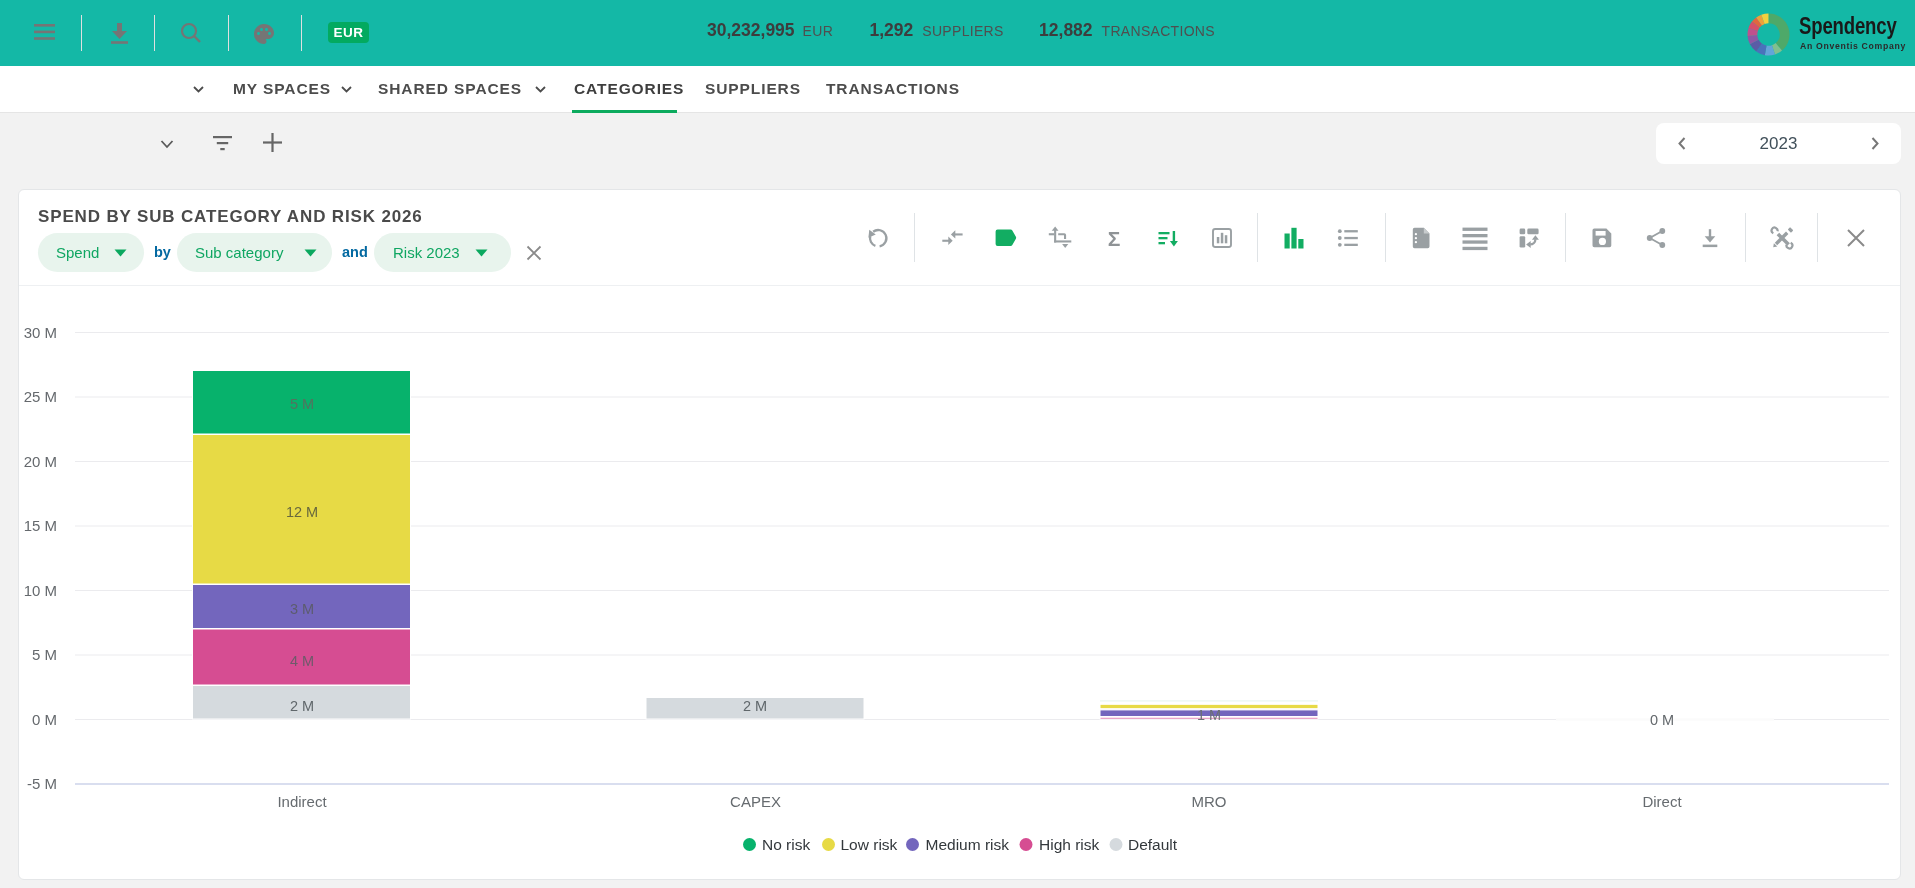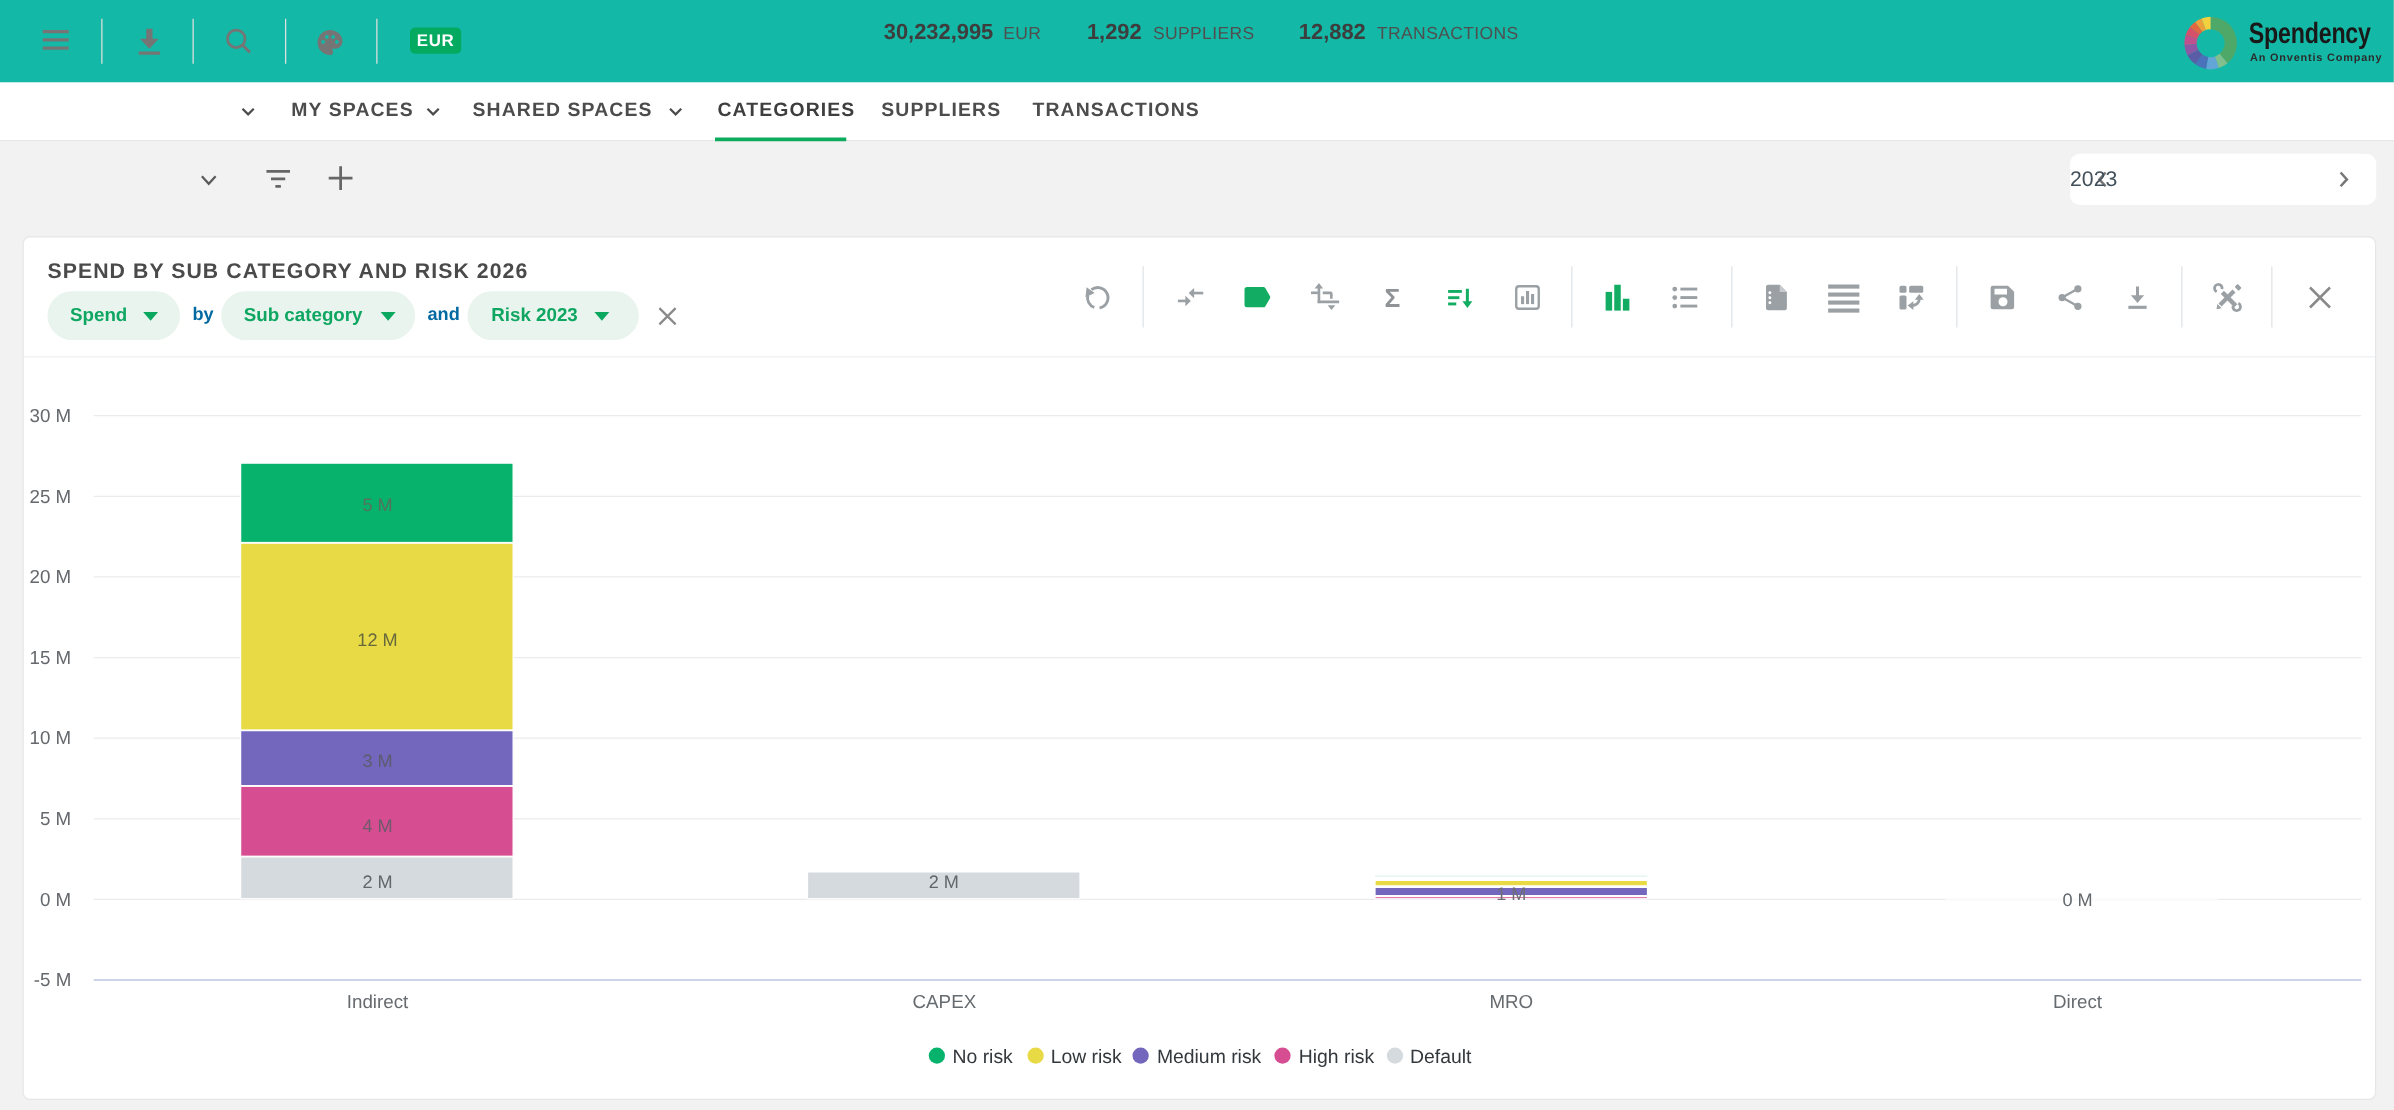--- a/index.html
+++ b/index.html
@@ -10,21 +10,21 @@
 #nav { position:absolute; left:0; top:66px; width:1915px; height:47px; background:#fff; border-bottom:1px solid #e5e5e5; }
 #filterrow { position:absolute; left:0; top:114px; width:1915px; height:75px; background:#f2f2f2; }
 #card { position:absolute; left:18px; top:189px; width:1883px; height:691px; background:#fff;
   border:1px solid #e4e6e8; border-radius:6px; }
 .vdiv { position:absolute; top:15px; height:36px; width:1px; background:#e0e0e0; }
 .navitem { position:absolute; top:0; height:46px; line-height:46px; font-size:15.5px; font-weight:700;
   color:#4c4c4c; letter-spacing:0.9px; white-space:nowrap; }
 .statnum { font-size:17.5px; font-weight:700; color:#3d3d3d; }
 .statlab { font-size:14px; color:#4f4f4f; letter-spacing:0.3px; }
 .chip { position:absolute; top:233px; height:39px; background:#e8f4ed; border-radius:19.5px;
-  color:#0fa662; font-weight:700; font-size:15px; line-height:39px; }
+  color:#0fa662; font-weight:400; font-size:15px; line-height:39px; }
 .chipword { position:absolute; top:233px; height:39px; line-height:39px; color:#0369a1; font-weight:700; font-size:14.5px; }
 .tbdiv { position:absolute; top:213px; height:49px; width:1px; background:#dfe3e6; }
 </style>
 </head>
 <body>
 <div id="header">
 
   <svg class="abs" style="left:34px;top:24px" width="22" height="17" viewBox="0 0 22 17">
     <rect x="0" y="0" width="21" height="2.6" fill="#757575"></rect>
     <rect x="0" y="6.6" width="21" height="2.6" fill="#757575"></rect>
@@ -45,21 +45,21 @@
   <div class="vdiv" style="left:228px"></div>
 
   <svg class="abs" style="left:252px;top:22px" width="24" height="24" viewBox="0 0 24 24">
     <path fill="#757575" d="M12 2C6.49 2 2 6.49 2 12s4.49 10 10 10c1.38 0 2.5-1.12 2.5-2.5 0-.61-.23-1.2-.64-1.67-.08-.1-.13-.21-.13-.33 0-.28.22-.5.5-.5H16c3.31 0 6-2.69 6-6 0-4.96-4.49-9-10-9zm5.5 11c-.83 0-1.5-.67-1.5-1.5s.67-1.5 1.5-1.5 1.5.67 1.5 1.5-.67 1.5-1.5 1.5zm-3-4c-.83 0-1.5-.67-1.5-1.5S13.67 6 14.5 6s1.5.67 1.5 1.5S15.33 9 14.5 9zM5 11.5c0-.83.67-1.5 1.5-1.5s1.5.67 1.5 1.5S7.33 13 6.5 13 5 12.33 5 11.5zm6-4c0 .83-.67 1.5-1.5 1.5S8 8.33 8 7.5 8.67 6 9.5 6s1.5.67 1.5 1.5z"></path>
   </svg>
   <div class="vdiv" style="left:301px"></div>
 
   <div class="abs" style="left:328px;top:22px;width:41px;height:21px;background:#03aa60;border-radius:4px;
     color:#fff;font-size:13.5px;font-weight:700;text-align:center;line-height:21px;letter-spacing:0.5px">EUR</div>
 
-  <div class="abs" style="left:707px;top:0;height:66px;line-height:50px;white-space:nowrap">
+  <div class="abs" style="left:707px;top:0;height:66px;line-height:60px;white-space:nowrap">
     <span class="statnum">30,232,995</span><span class="statlab" style="margin-left:8px">EUR</span>
     <span class="statnum" style="margin-left:32px">1,292</span><span class="statlab" style="margin-left:9px">SUPPLIERS</span>
     <span class="statnum" style="margin-left:31px">12,882</span><span class="statlab" style="margin-left:9px">TRANSACTIONS</span>
   </div>
 
   <svg class="abs" style="left:1747px;top:13px" width="43" height="43" viewBox="0 0 43 43">
       <path d="M21.50 5.40 A16.1 16.1 0 0 1 31.85 33.83" fill="none" stroke="#4ea969" stroke-width="9.8"></path>
       <path d="M31.85 33.83 A16.1 16.1 0 0 1 26.48 36.81" fill="none" stroke="#82bf8e" stroke-width="9.8"></path>
       <path d="M26.48 36.81 A16.1 16.1 0 0 1 18.70 37.36" fill="none" stroke="#64a5d8" stroke-width="9.8"></path>
       <path d="M18.70 37.36 A16.1 16.1 0 0 1 12.04 34.53" fill="none" stroke="#4a72bb" stroke-width="9.8"></path>
@@ -107,21 +107,21 @@
 
   <svg class="abs" style="left:262px;top:18px" width="21" height="21" viewBox="0 0 21 21">
     <rect x="9.4" y="1" width="2.2" height="19" fill="#666"></rect>
     <rect x="1" y="9.4" width="19" height="2.2" fill="#666"></rect>
   </svg>
 
   <div class="abs" style="left:1656px;top:9px;width:245px;height:41px;background:#fff;border-radius:8px"></div>
   <svg class="abs" style="left:1676px;top:9px" width="12" height="41" viewBox="0 0 12 41">
       <polyline points="8.5,15 3.5,20.5 8.5,26" fill="none" stroke="#777" stroke-width="2"></polyline>
     </svg>
-  <div class="abs" style="left:1656px;top:9px;width:245px;height:41px;text-align:left;line-height:41px;font-size:17px;color:#41505a">2023</div>
+  <div class="abs" style="left:1656px;top:9px;width:245px;height:41px;text-align:center;line-height:41px;font-size:17px;color:#41505a">2023</div>
   <svg class="abs" style="left:1869px;top:9px" width="12" height="41" viewBox="0 0 12 41">
       <polyline points="3.5,15 8.5,20.5 3.5,26" fill="none" stroke="#777" stroke-width="2"></polyline>
     </svg>
 </div>
 
 <div id="card"></div>
 
 <div class="abs" style="left:38px;top:207px;font-size:17px;font-weight:700;color:#4a4a4a;letter-spacing:0.85px">SPEND BY SUB CATEGORY AND RISK 2026</div>
 
 <div class="chip" style="left:38px;width:106px;padding-left:18px">Spend</div>

